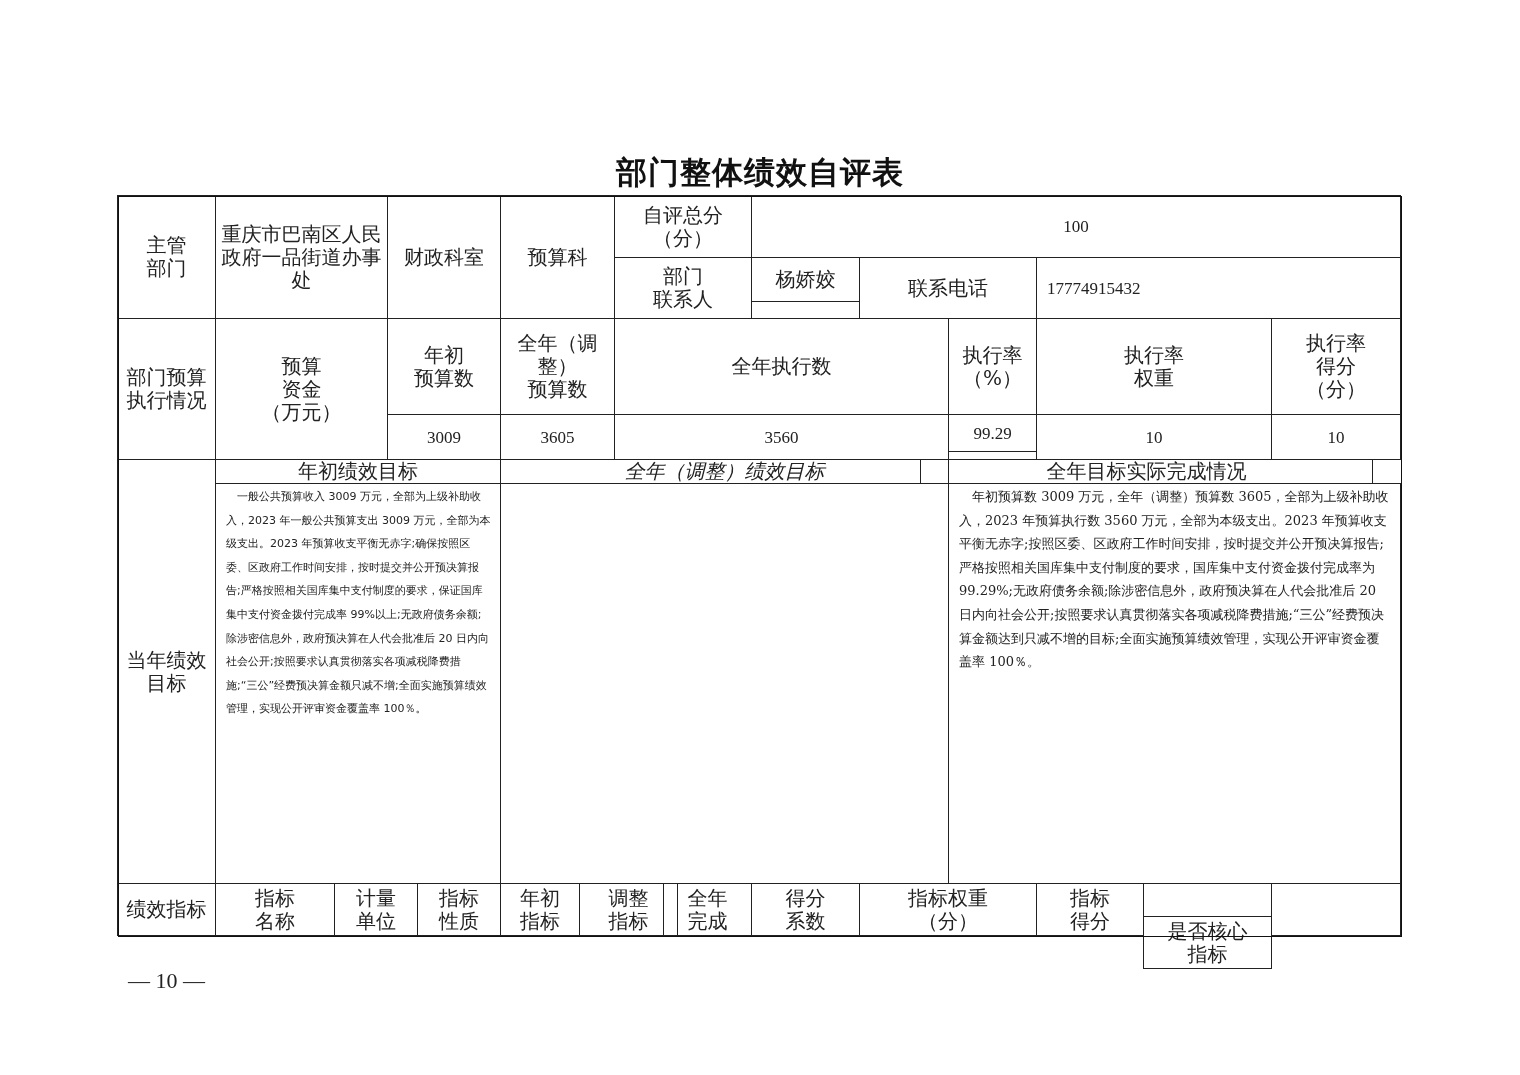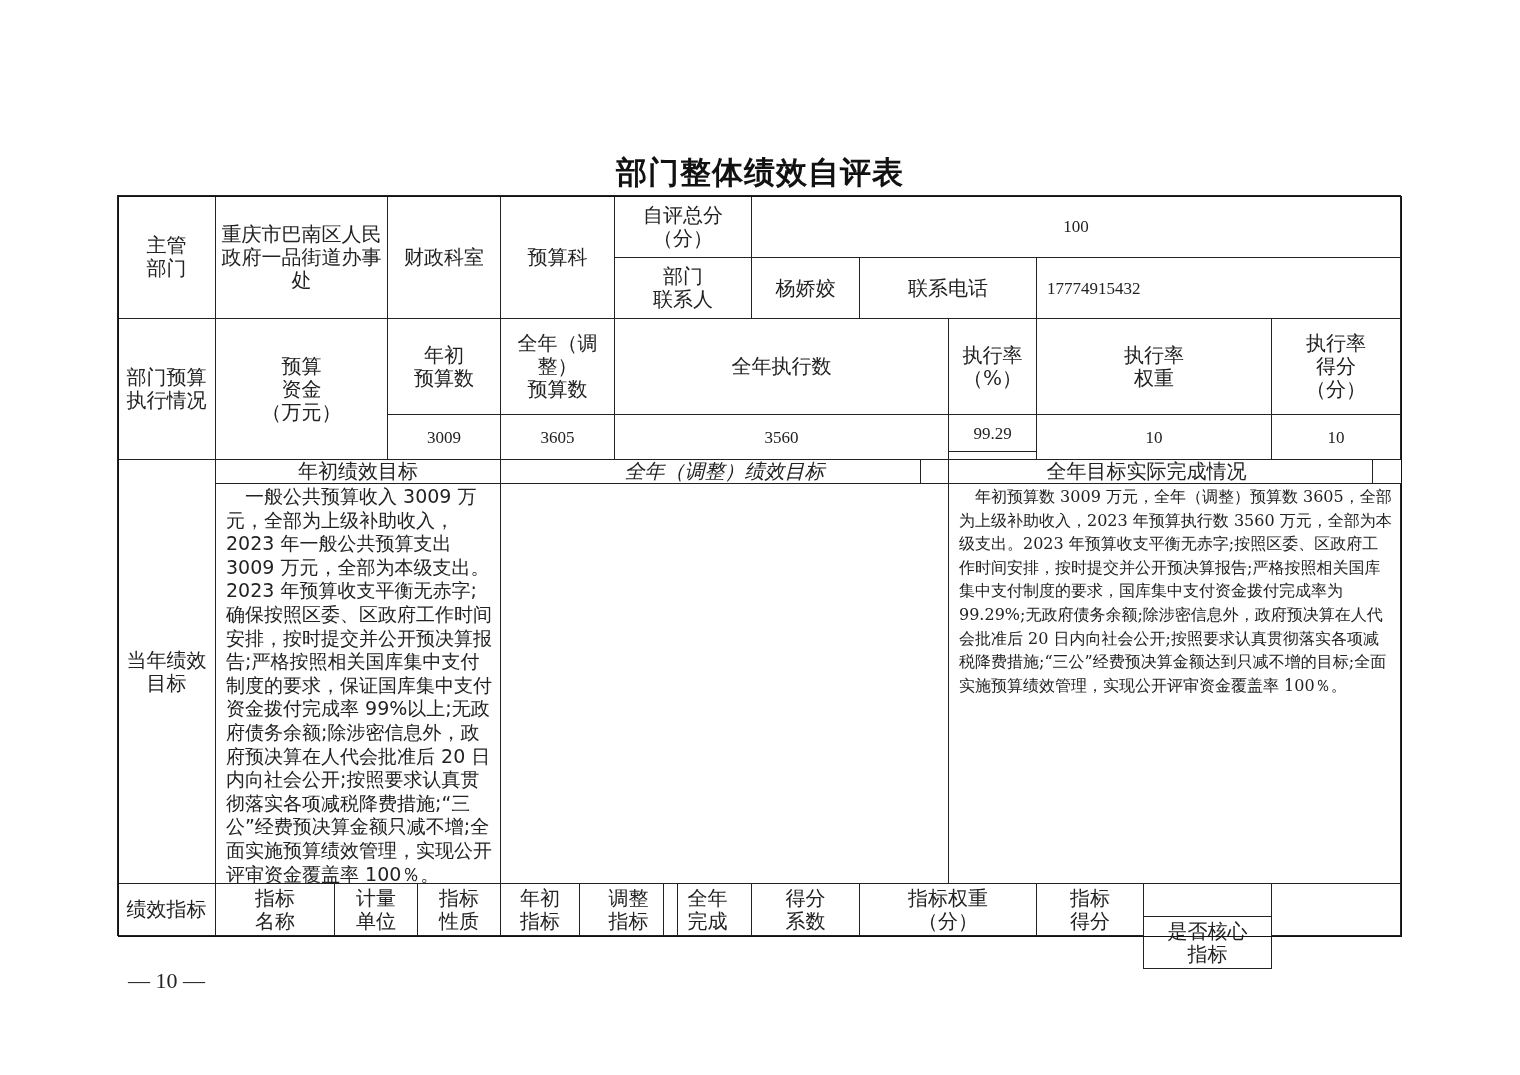--- a/index.html
+++ b/index.html
@@ -6,21 +6,21 @@
   body { width:1520px; height:1075px; position:relative; overflow:hidden;
          font-family: "DejaVu Serif", "Liberation Serif", serif; color:#111; }
   .title { position:absolute; left:0; width:1520px; top:152px; text-align:center;
            font-size:31px; font-weight:bold; letter-spacing:1px; }
   .cell { position:absolute; box-sizing:border-box; border:1px solid #222;
           display:flex; align-items:center; justify-content:center; text-align:center;
           font-size:20px; line-height:23px; color:#222; padding:0 4px; white-space:pre-line;
           margin-left:-1px; margin-top:-1px; }
   .num { font-family: "Liberation Serif", serif; font-size:17px; }
   .para { align-items:flex-start; justify-content:flex-start; text-align:left;
-          white-space:normal; padding:1px 8px 0 10px; line-height:23.6px; font-size:16px; }
+          white-space:normal; padding:1px 8px 0 10px; line-height:23.6px; font-size:13px; }
   .para span { display:block; }
   .page-no { position:absolute; left:128px; top:968px; font-size:22px;
              font-family:"Liberation Serif", serif; color:#222; }
   .outer { position:absolute; left:118px; top:196px; width:1284px; height:741px;
            border:1.5px solid #111; box-sizing:border-box; pointer-events:none; }
 </style>
 </head>
 <body>
 
 <div class="title">部门整体绩效自评表</div>
@@ -30,21 +30,21 @@
 <div class="cell" style="left:216px;top:196px;width:173px;height:124px;">重庆市巴南区人民
 政府一品街道办事
 处</div>
 <div class="cell" style="left:388px;top:196px;width:114px;height:124px;">财政科室</div>
 <div class="cell" style="left:501px;top:196px;width:115px;height:124px;">预算科</div>
 <div class="cell" style="left:615px;top:196px;width:138px;height:63px;">自评总分
 （分）</div>
 <div class="cell num" style="left:752px;top:196px;width:650px;height:63px;">100</div>
 <div class="cell" style="left:615px;top:258px;width:138px;height:62px;">部门
 联系人</div>
-<div class="cell" style="left:752px;top:258px;width:109px;height:62px;">杨娇姣</div>
+<div class="cell" style="left:752px;top:258px;width:109px;height:45px;">杨娇姣</div>
 <div class="cell" style="left:860px;top:258px;width:178px;height:62px;">联系电话</div>
 <div class="cell num" style="left:1037px;top:258px;width:365px;height:62px;justify-content:flex-start;padding-left:10px;">17774915432</div>
 
 <div class="cell" style="left:118px;top:319px;width:99px;height:142px;">部门预算
 执行情况</div>
 <div class="cell" style="left:216px;top:319px;width:173px;height:142px;">预算
 资金
 （万元）</div>
 
 <div class="cell" style="left:388px;top:319px;width:114px;height:97px;">年初
@@ -67,21 +67,21 @@
 <div class="cell num" style="left:949px;top:415px;width:89px;height:38px;">99.29</div>
 <div class="cell num" style="left:1037px;top:415px;width:236px;height:46px;">10</div>
 <div class="cell num" style="left:1272px;top:415px;width:130px;height:46px;">10</div>
 
 <div class="cell" style="left:118px;top:460px;width:99px;height:425px;">当年绩效
 目标</div>
 <div class="cell" style="left:216px;top:460px;width:286px;height:25px;">年初绩效目标</div>
 <div class="cell" style="left:501px;top:460px;width:449px;height:25px;font-style:italic;">全年（调整）绩效目标</div>
 <div class="cell" style="left:921px;top:460px;width:453px;height:25px;">全年目标实际完成情况</div>
 
-<div class="cell para" style="left:216px;top:484px;width:286px;height:401px;font-family:'DejaVu Sans','Liberation Sans',sans-serif;font-size:19px;">
+<div class="cell para" style="left:216px;top:484px;width:286px;height:401px;font-family:'DejaVu Sans','Liberation Sans',sans-serif;font-size:11px;">
     <span>　一般公共预算收入 3009 万元，全部为上级补助收入，2023 年一般公共预算支出 3009 万元，全部为本级支出。2023 年预算收支平衡无赤字;确保按照区委、区政府工作时间安排，按时提交并公开预决算报告;严格按照相关国库集中支付制度的要求，保证国库集中支付资金拨付完成率 99%以上;无政府债务余额;除涉密信息外，政府预决算在人代会批准后 20 日内向社会公开;按照要求认真贯彻落实各项减税降费措施;“三公”经费预决算金额只减不增;全面实施预算绩效管理，实现公开评审资金覆盖率 100％。</span>
   </div>
 <div class="cell para" style="left:501px;top:484px;width:449px;height:401px;">
     <span></span>
   </div>
 <div class="cell para" style="left:949px;top:484px;width:453px;height:401px;">
     <span>　年初预算数 3009 万元，全年（调整）预算数 3605，全部为上级补助收入，2023 年预算执行数 3560 万元，全部为本级支出。2023 年预算收支平衡无赤字;按照区委、区政府工作时间安排，按时提交并公开预决算报告;严格按照相关国库集中支付制度的要求，国库集中支付资金拨付完成率为 99.29%;无政府债务余额;除涉密信息外，政府预决算在人代会批准后 20 日内向社会公开;按照要求认真贯彻落实各项减税降费措施;“三公”经费预决算金额达到只减不增的目标;全面实施预算绩效管理，实现公开评审资金覆盖率 100％。</span>
   </div>
 
 <div class="cell" style="left:118px;top:884px;width:99px;height:53px;">绩效指标</div>

